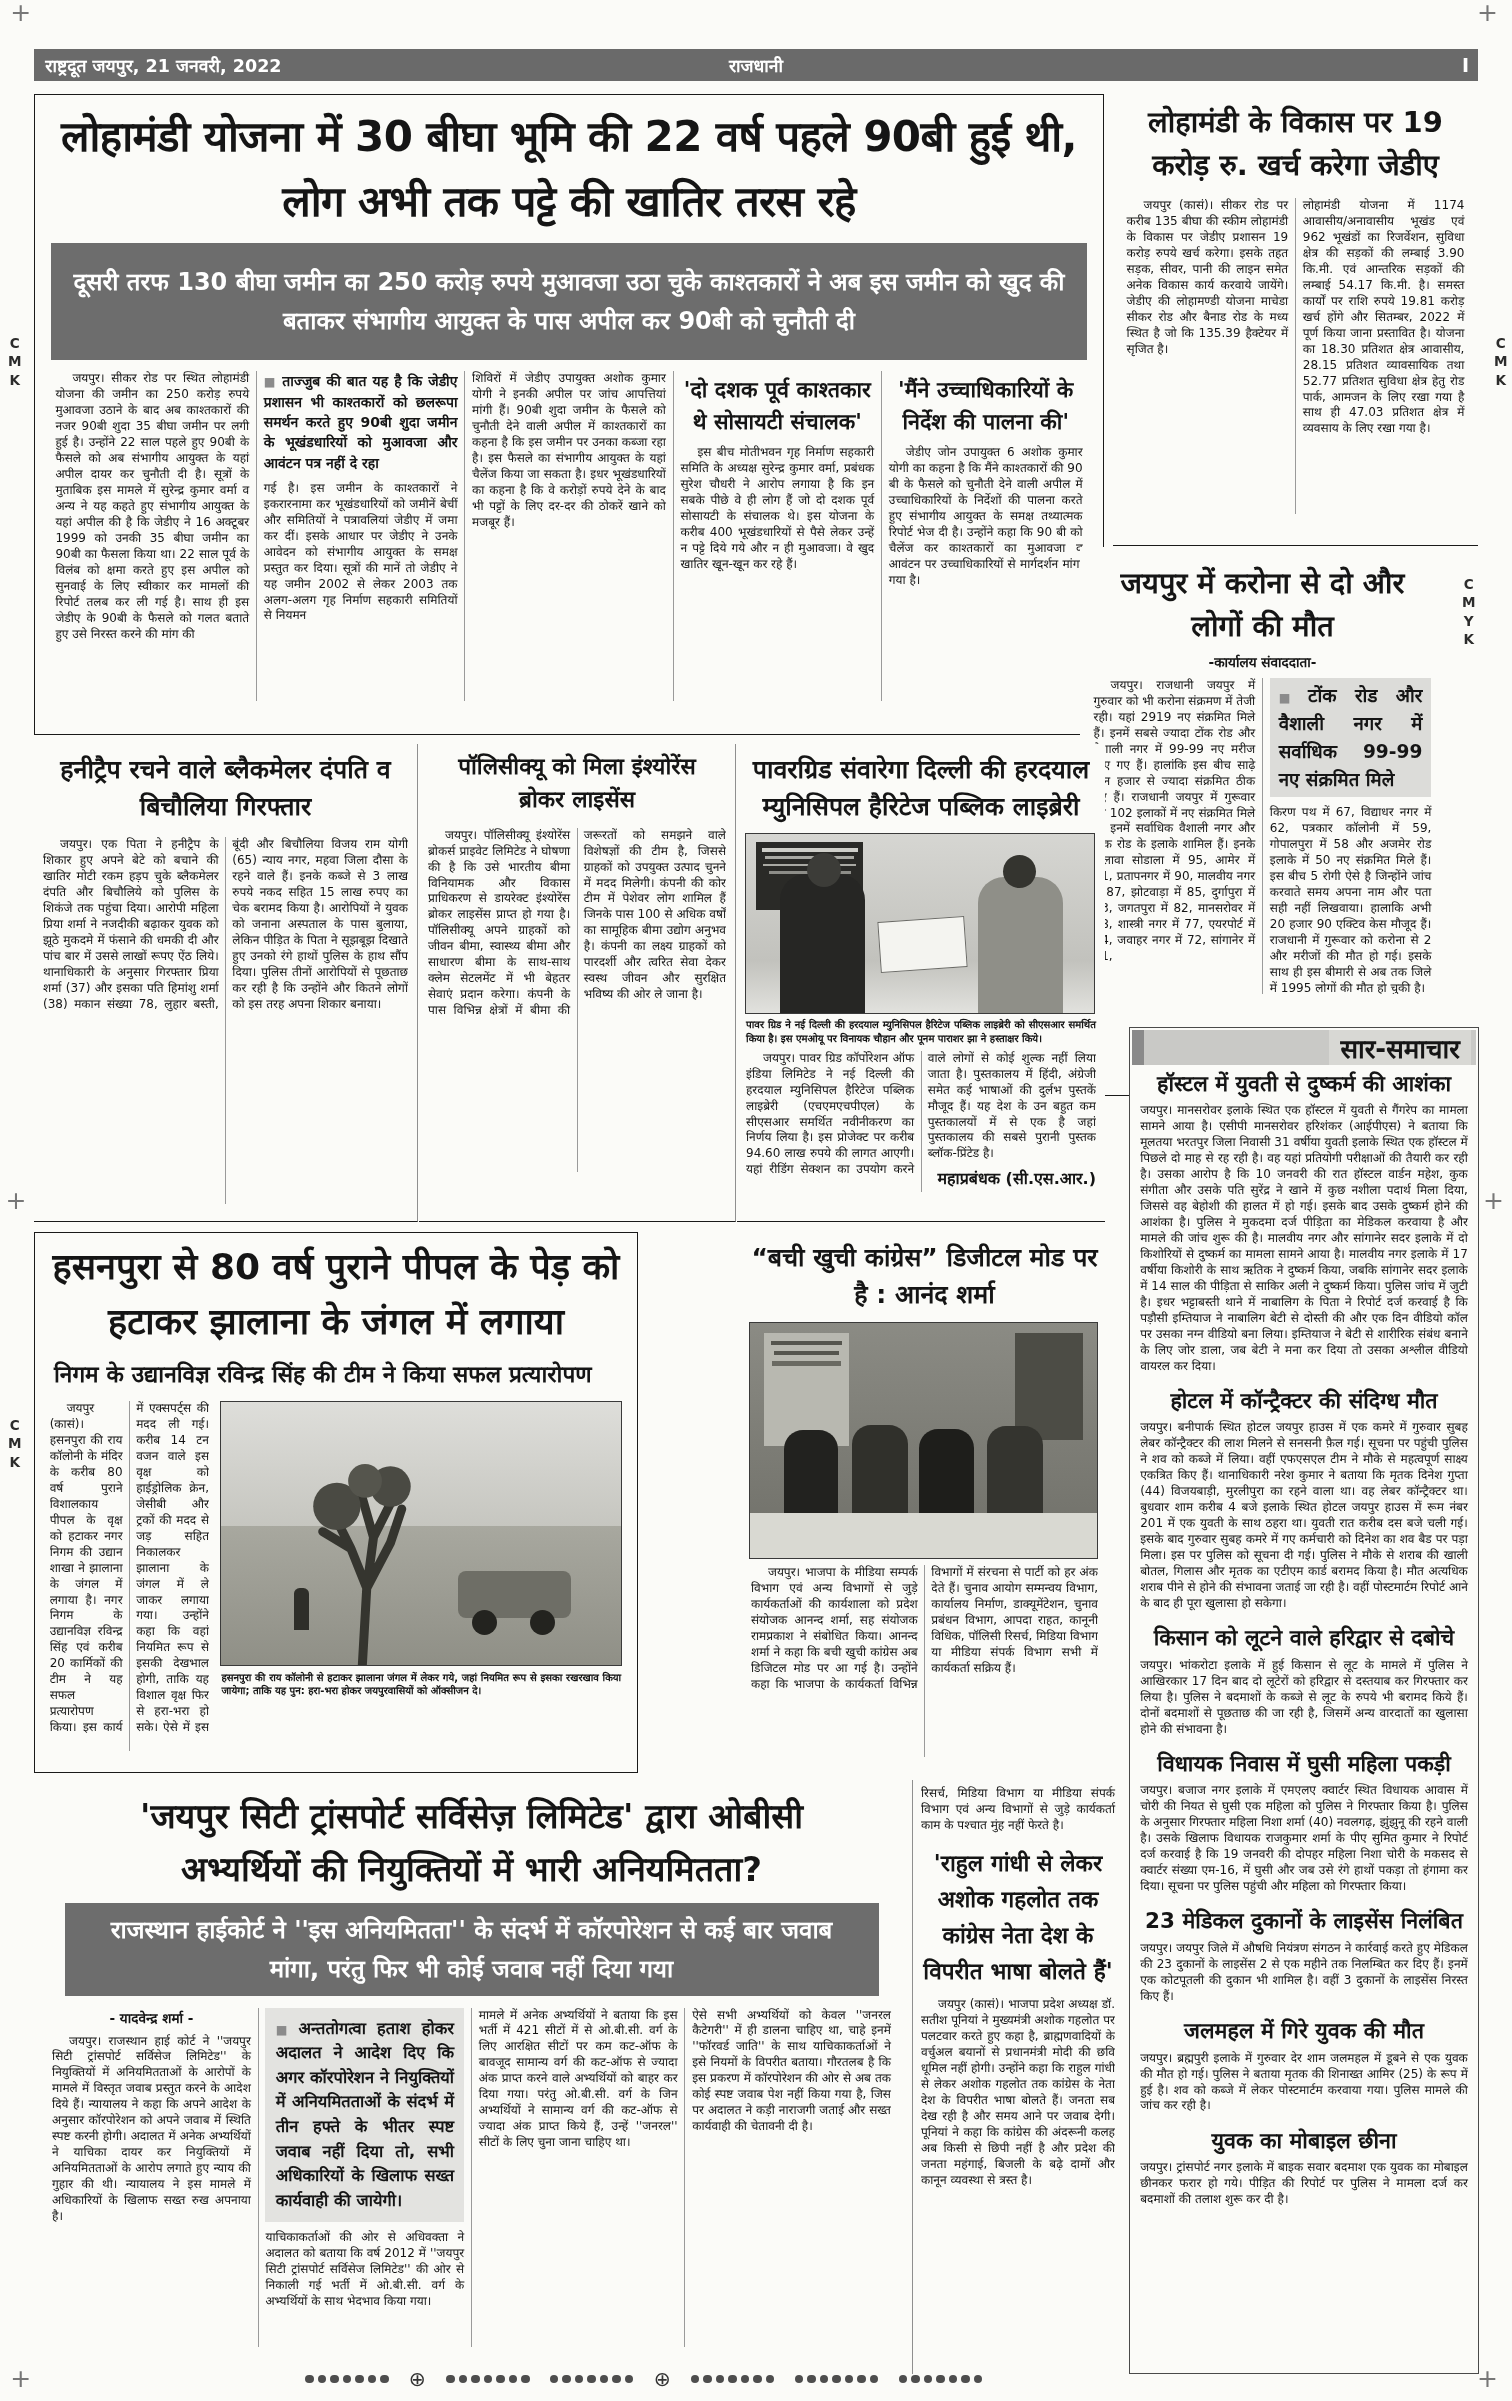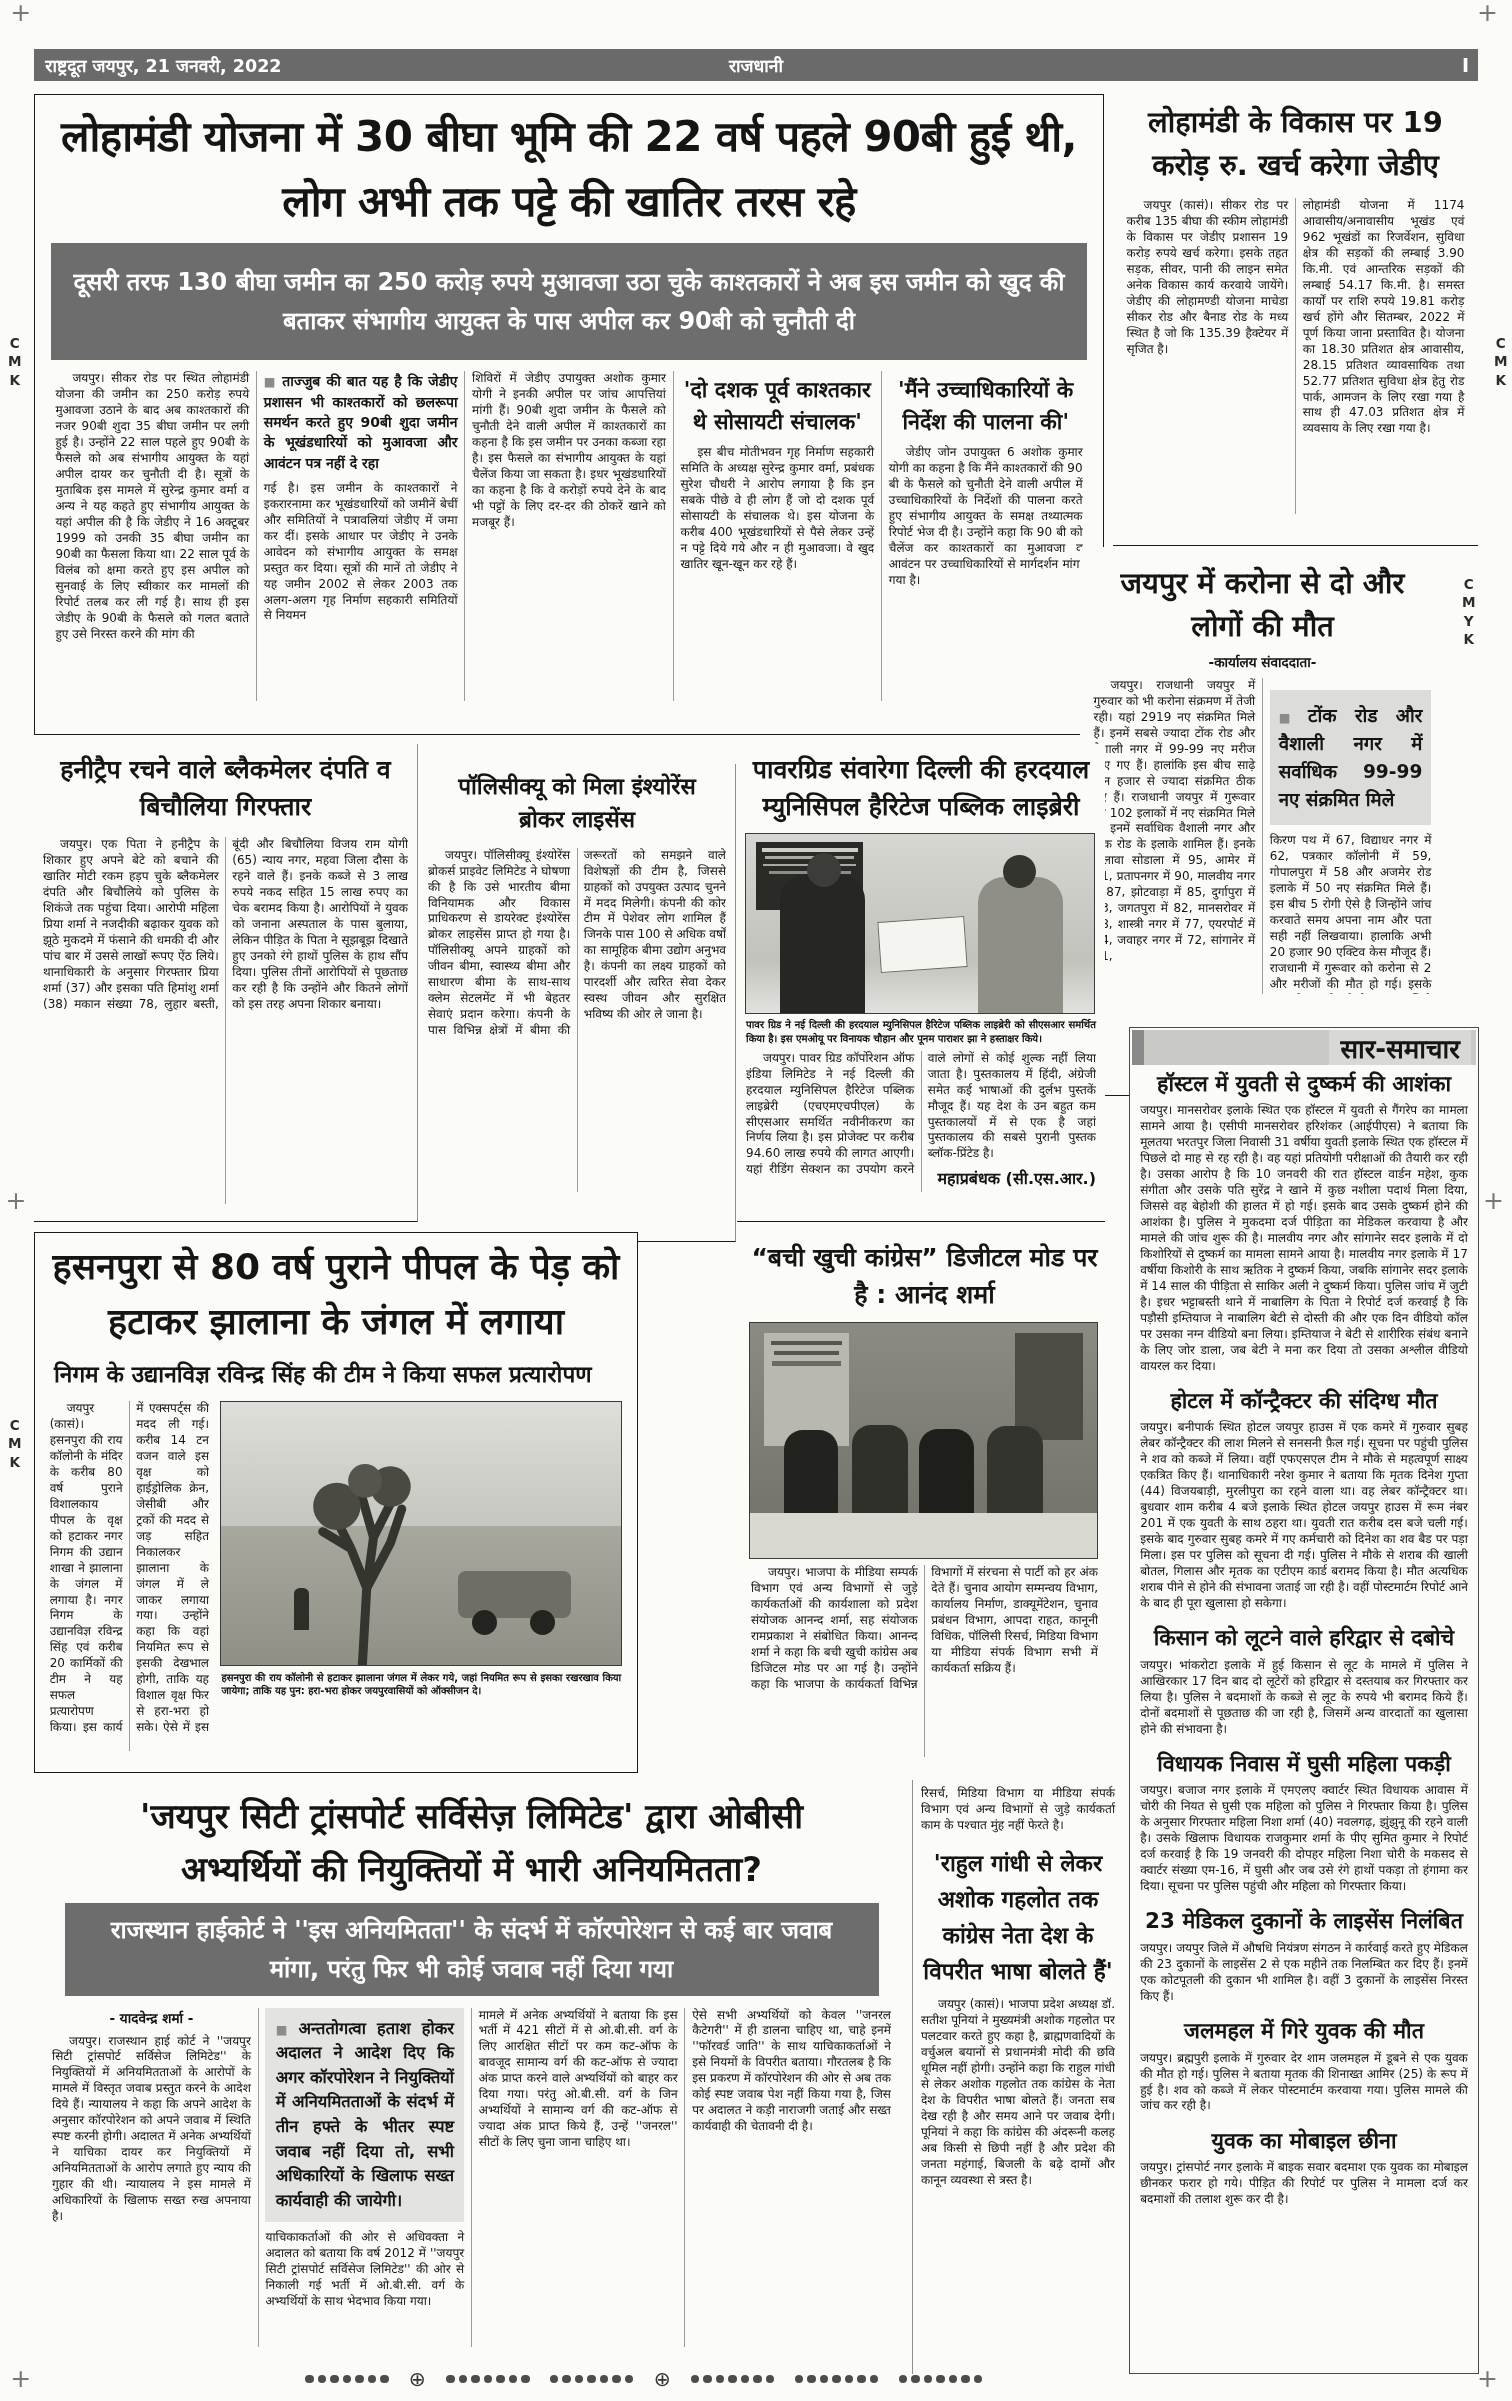--- a/index.html
+++ b/index.html
@@ -32,21 +32,21 @@
   .bt{font-size:12px;line-height:1.33;text-align:justify;}
   .bt p{margin:0 0 5.6px;}
   .ind{text-indent:17px;}
   .twocol{column-count:2;column-gap:13.6px;column-rule:0.6px solid #9a9a9a;overflow:hidden;}
   .colflex{display:flex;overflow:hidden;}
   .colflex .col{flex:1;padding:0 6.8px;border-left:0.6px solid #9a9a9a;box-sizing:border-box;overflow:hidden;}
   .colflex .col:first-child{border-left:none;}
   .byline{font-weight:700;text-align:center;font-size:13.6px;margin:1.1px 0 6.8px;}
   .pull{font-size:14px;font-weight:700;line-height:1.45;margin:0 0 8px;}
   .sq{color:#8b8b8b;margin-right:5.6px;font-size:12.4px;}
-  .hibox{background:#dcdcd9;font-size:18.6px;font-weight:700;line-height:1.5;padding:12px 9px;margin:12px 0 8px;}
+  .hibox{background:#dcdcd9;font-size:18.6px;font-weight:700;line-height:1.5;padding:4px 9px;margin:0 0 8px;}
   .qbox{background:#e3e3e0;font-size:16.4px;font-weight:700;line-height:1.5;padding:9px 10.2px;margin:0 0 8px;}
   .subq{font-size:21.5px;font-weight:800;line-height:1.5;text-align:center;margin:2.3px 0 6.8px;}
   
   .ph{position:relative;background:#c9c9c4;border:1.1px solid #3a3a3a;overflow:hidden;box-sizing:border-box;}
   .cap{font-size:10px;font-weight:700;line-height:1.35;text-align:justify;padding:4.5px 1.1px 0;}
   .fig{position:absolute;}
   
   .saarhdr{position:relative;height:35px;background:#c9c9c6;margin:2.3px;}
   .saarhdr .accent{position:absolute;left:0;top:0;width:11.3px;height:35px;background:#8a8a8a;}
   .saarhdr .ttl{position:absolute;right:4.5px;top:0;height:35px;display:flex;align-items:center;
@@ -143,21 +143,21 @@
     </div>
   </div>
 
   <div class="abox rule-r rule-b" style="left:34px;top:744px;width:384px;height:478px;">
     <div class="h-s">हनीट्रैप रचने वाले ब्लैकमेलर दंपति व बिचौलिया गिरफ्तार</div>
     <div class="twocol bt" style="margin:9px 9px 0;height:367px;">
       <p class="ind">जयपुर। एक पिता ने हनीट्रैप के शिकार हुए अपने बेटे को बचाने की खातिर मोटी रकम हड़प चुके ब्लैकमेलर दंपति और बिचौलिये को पुलिस के शिकंजे तक पहुंचा दिया। आरोपी महिला प्रिया शर्मा ने नजदीकी बढ़ाकर युवक को झूठे मुकदमे में फंसाने की धमकी दी और पांच बार में उससे लाखों रूपए ऐंठ लिये। थानाधिकारी के अनुसार गिरफ्तार प्रिया शर्मा (37) और इसका पति हिमांशु शर्मा (38) मकान संख्या 78, लुहार बस्ती, बूंदी और बिचौलिया विजय राम योगी (65) न्याय नगर, महवा जिला दौसा के रहने वाले हैं। इनके कब्जे से 3 लाख रुपये नकद सहित 15 लाख रुपए का चेक बरामद किया है। आरोपियों ने युवक को जनाना अस्पताल के पास बुलाया, लेकिन पीड़ित के पिता ने सूझबूझ दिखाते हुए उनको रंगे हाथों पुलिस के हाथ सौंप दिया। पुलिस तीनों आरोपियों से पूछताछ कर रही है कि उन्होंने और कितने लोगों को इस तरह अपना शिकार बनाया।</p>
     </div>
   </div>
 
-  <div class="abox rule-r rule-b" style="left:419px;top:764px;width:317px;height:478px;">
+  <div class="abox rule-r rule-b" style="left:419px;top:744px;width:317px;height:478px;">
     <div class="h-xs" style="padding-left:34px;padding-right:34px;">पॉलिसीक्यू को मिला इंश्योरेंस ब्रोकर लाइसेंस</div>
     <div class="twocol bt" style="margin:8px 9px 0;height:344px;">
       <p class="ind">जयपुर। पॉलिसीक्यू इंश्योरेंस ब्रोकर्स प्राइवेट लिमिटेड ने घोषणा की है कि उसे भारतीय बीमा विनियामक और विकास प्राधिकरण से डायरेक्ट इंश्योरेंस ब्रोकर लाइसेंस प्राप्त हो गया है। पॉलिसीक्यू अपने ग्राहकों को जीवन बीमा, स्वास्थ्य बीमा और साधारण बीमा के साथ-साथ क्लेम सेटलमेंट में भी बेहतर सेवाएं प्रदान करेगा। कंपनी के पास विभिन्न क्षेत्रों में बीमा की जरूरतों को समझने वाले विशेषज्ञों की टीम है, जिससे ग्राहकों को उपयुक्त उत्पाद चुनने में मदद मिलेगी। कंपनी की कोर टीम में पेशेवर लोग शामिल हैं जिनके पास 100 से अधिक वर्षों का सामूहिक बीमा उद्योग अनुभव है। कंपनी का लक्ष्य ग्राहकों को पारदर्शी और त्वरित सेवा देकर स्वस्थ जीवन और सुरक्षित भविष्य की ओर ले जाना है।</p>
     </div>
   </div>
 
   <div class="abox rule-b" style="left:737px;top:744px;width:368px;height:478px;">
     <div class="h-s">पावरग्रिड संवारेगा दिल्ली की हरदयाल म्युनिसिपल हैरिटेज पब्लिक लाइब्रेरी</div>
     <div class="ph" style="margin:4.5px 8px 0;width:350px;height:181px;">
       <div class="fig" style="left:0;top:0;width:350px;height:181px;background:linear-gradient(#d6d6d2 0%,#c2c2bd 70%,#e3e3df 100%);"></div>

